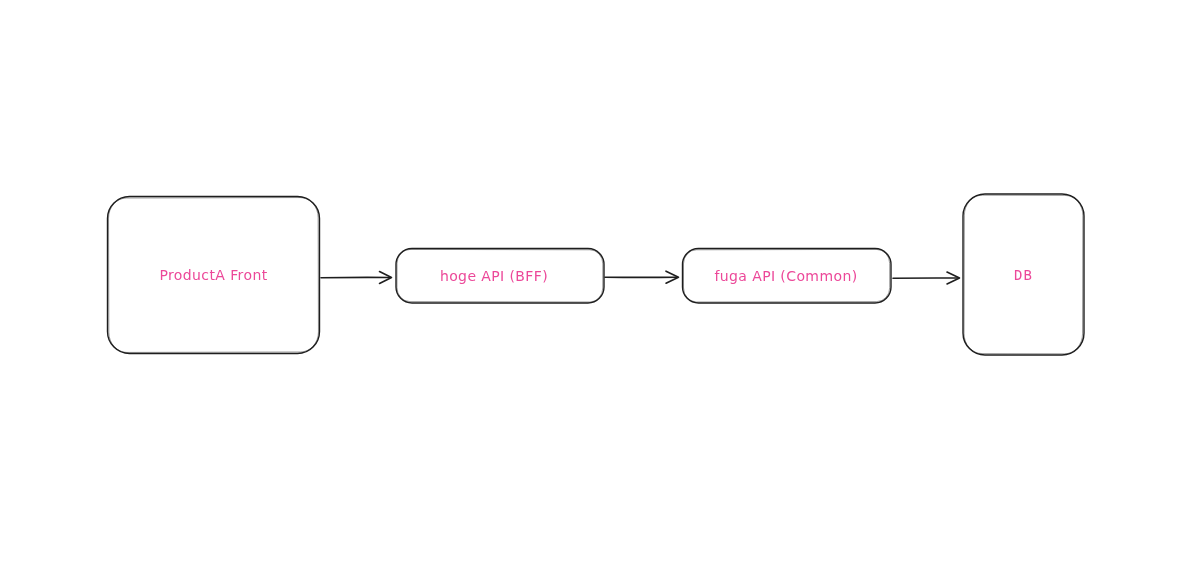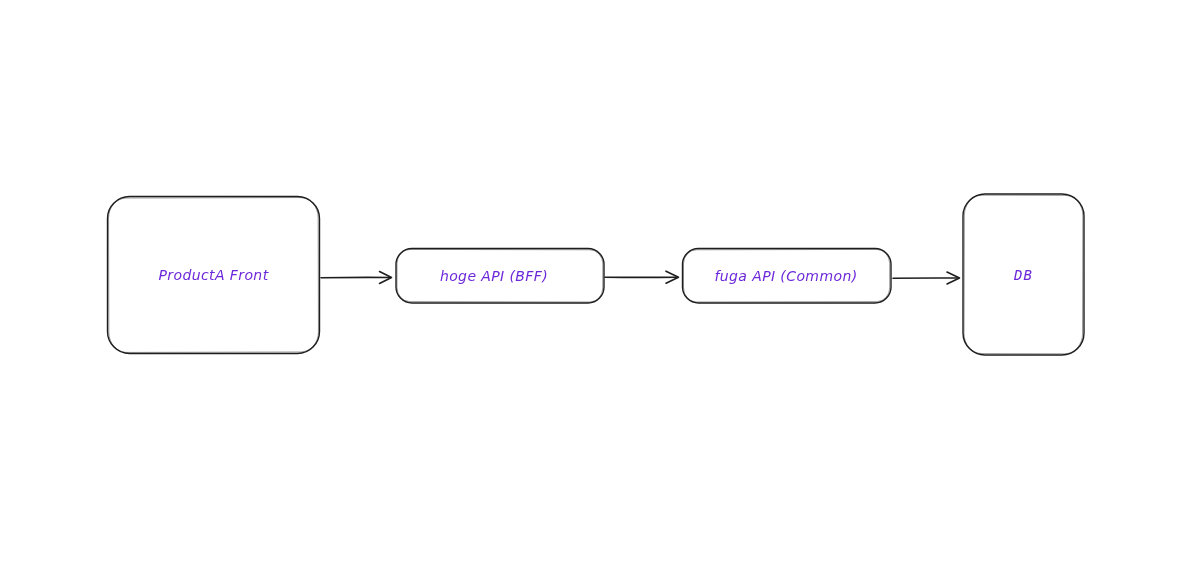--- a/index.html
+++ b/index.html
@@ -43,26 +43,25 @@
     fill: none;
     stroke-linecap: round;
     stroke-linejoin: round;
   }
   .node-label {
     position: absolute;
     display: flex;
     align-items: center;
     justify-content: center;
     text-align: right;
-    color: #6d28d9;
+    color: #ec4899;
     font-size: 14px;
     letter-spacing: 0.4px;
     pointer-events: none;
     white-space: nowrap;
-    font-style: italic;
   }
   .lbl-producta { left: 107px; top: 196px; width: 213px; height: 158px; }
   .lbl-hoge     { left: 396px; top: 248px; width: 196px; height: 55px; }
   .lbl-fuga     { left: 682px; top: 248px; width: 208px; height: 55px; }
   .lbl-db {
     left: 963px; top: 194px; width: 121px; height: 161px;
     font-family: "DejaVu Sans Mono", "Liberation Mono", monospace;
     font-size: 14px;
     letter-spacing: 1px;
     border-radius: 24px;

